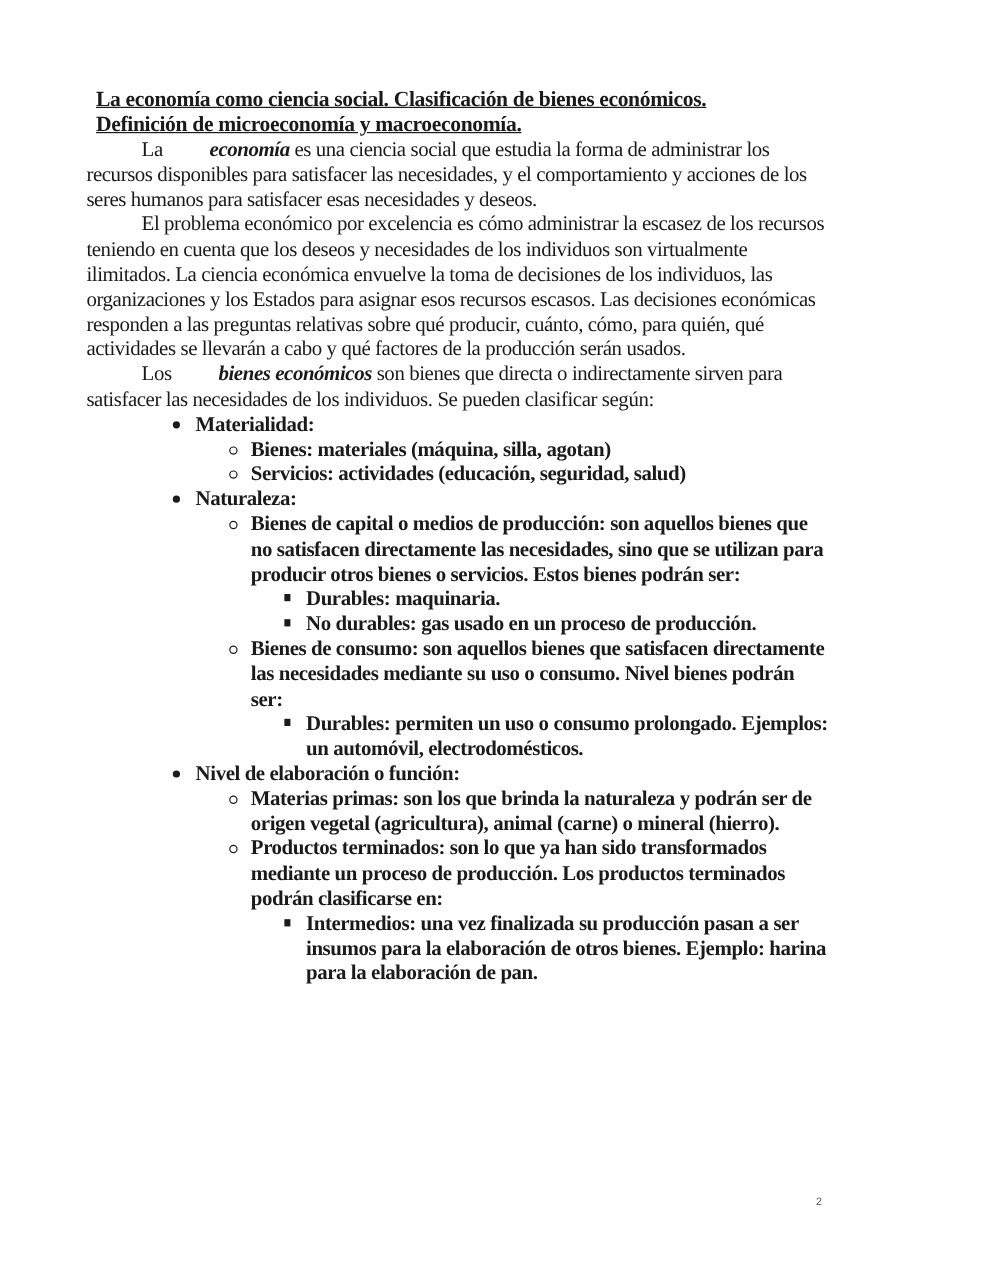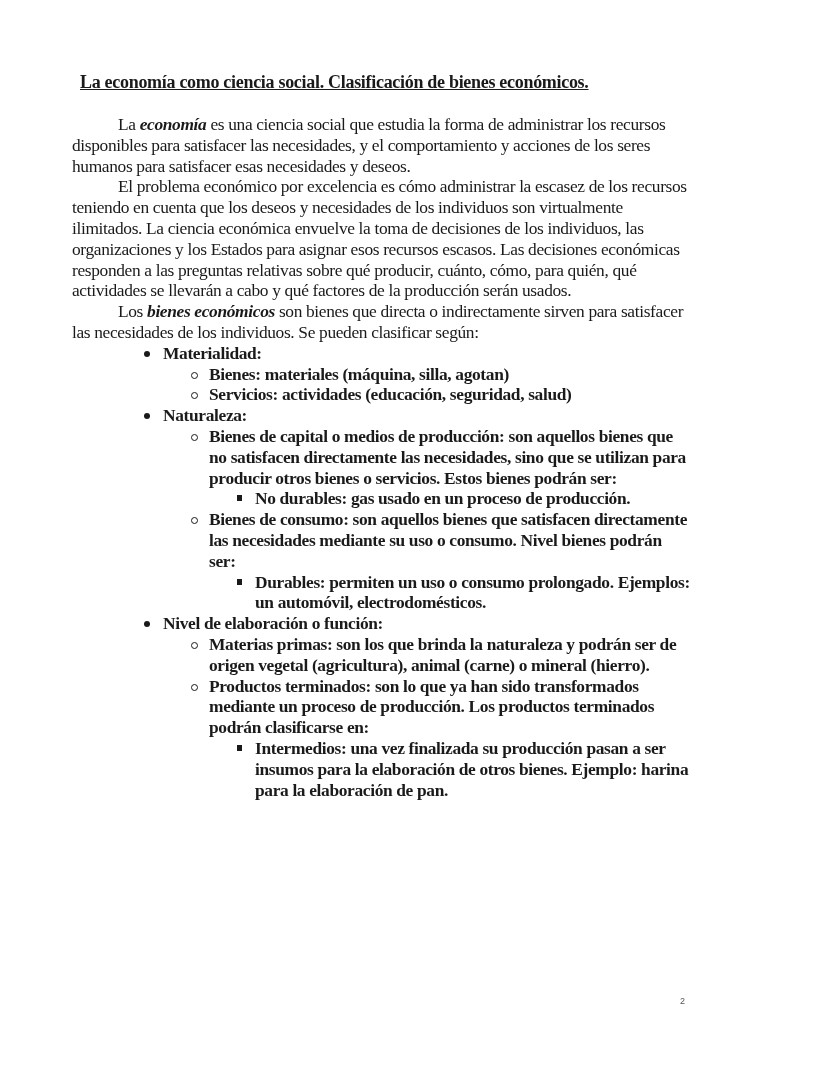--- a/index.html
+++ b/index.html
@@ -13,21 +13,21 @@
     position: absolute; left: 80px; top: 72px; width: 620px;
     font-weight: bold; text-decoration: underline;
     font-size: 18px; line-height: 21px; letter-spacing: -0.3px;
   }
   .body {
     position: absolute; left: 72px; top: 114px; width: 620px;
     font-size: 17.4px; line-height: 20.8px; letter-spacing: -0.35px;
   }
   .para { margin: 0; text-indent: 46px; }
   .para.italic { }
-  .para b.term { font-style: italic; font-weight: bold; }
+  .para b.term { font-style: italic; font-weight: bold; margin-left: 35px; }
   ul { margin: 0; padding: 0; list-style: none; font-weight: bold; }
   li { position: relative; }
   .l1 > li { padding-left: 91px; }
   .l1 > li > .mark { position: absolute; left: 71px; top: 0; width: 14px; }
   .l2 > li { padding-left: 46px; }
   .l2 > li > .mark { position: absolute; left: 27px; top: 0; width: 14px; }
   .l3 > li { padding-left: 46px; }
   .l3 > li > .mark { position: absolute; left: 27px; top: 0; width: 14px; }
   .mark { font-family: "DejaVu Sans", sans-serif; }
   .dot-bullet::before {
@@ -48,20 +48,21 @@
     font-size: 9px; color: #555;
   }
 </style>
 </head>
 <body>
 
 <div class="page">
 
   <div class="heading">
     <div>La economía como ciencia social. Clasificación de bienes económicos.</div>
+    <div>Definición de microeconomía y macroeconomía.</div>
   </div>
 
   <div class="body">
 
     <p class="para"><span>La </span><b class="term">economía</b><span> es una ciencia social que estudia la forma de administrar los recursos disponibles para satisfacer las necesidades, y el comportamiento y acciones de los seres humanos para satisfacer esas necesidades y deseos.</span></p>
 
     <p class="para italic">El problema económico por excelencia es cómo administrar la escasez de los recursos teniendo en cuenta que los deseos y necesidades de los individuos son virtualmente ilimitados. La ciencia económica envuelve la toma de decisiones de los individuos, las organizaciones y los Estados para asignar esos recursos escasos. Las decisiones económicas responden a las preguntas relativas sobre qué producir, cuánto, cómo, para quién, qué actividades se llevarán a cabo y qué factores de la producción serán usados.</p>
 
     <p class="para"><span>Los </span><b class="term">bienes económicos</b><span> son bienes que directa o indirectamente sirven para satisfacer las necesidades de los individuos. Se pueden clasificar según:</span></p>
 
@@ -83,20 +84,24 @@
       </li>
 
       <li>
         <span class="mark dot-bullet"></span>
         <span>Naturaleza:</span>
         <ul class="l2">
           <li>
             <span class="mark circle-bullet"></span>
             <span>Bienes de capital o medios de producción: son aquellos bienes que no satisfacen directamente las necesidades, sino que se utilizan para producir otros bienes o servicios. Estos bienes podrán ser:</span>
             <ul class="l3">
+              <li>
+                <span class="mark square-bullet"></span>
+                <span>Durables: maquinaria.</span>
+              </li>
               <li>
                 <span class="mark square-bullet"></span>
                 <span>No durables: gas usado en un proceso de producción.</span>
               </li>
             </ul>
           </li>
           <li>
             <span class="mark circle-bullet"></span>
             <span>Bienes de consumo: son aquellos bienes que satisfacen directamente las necesidades mediante su uso o consumo. Nivel bienes podrán ser:</span>
             <ul class="l3">

